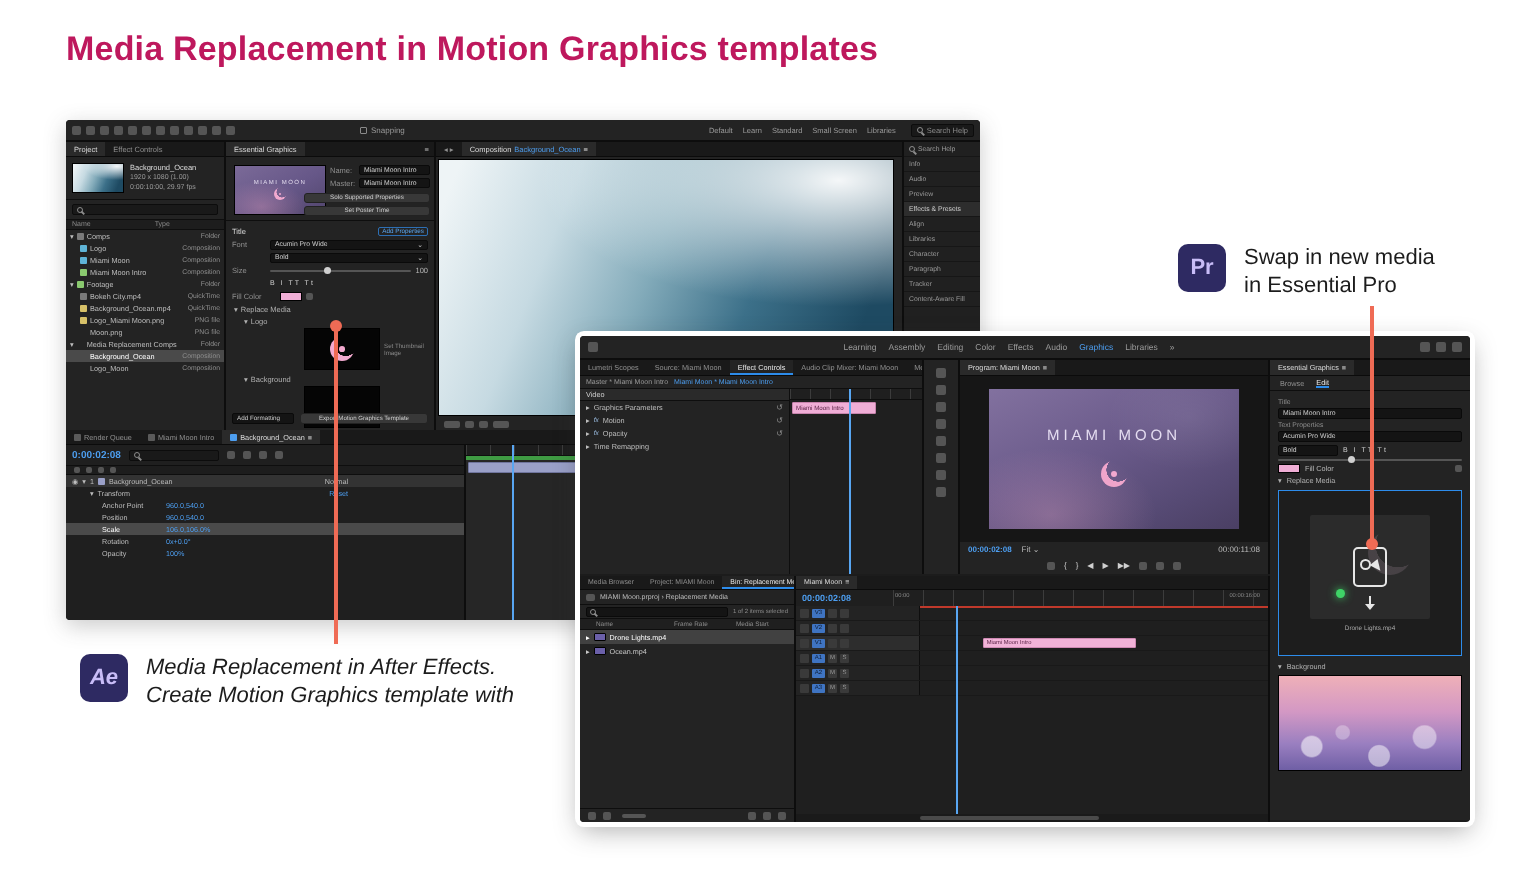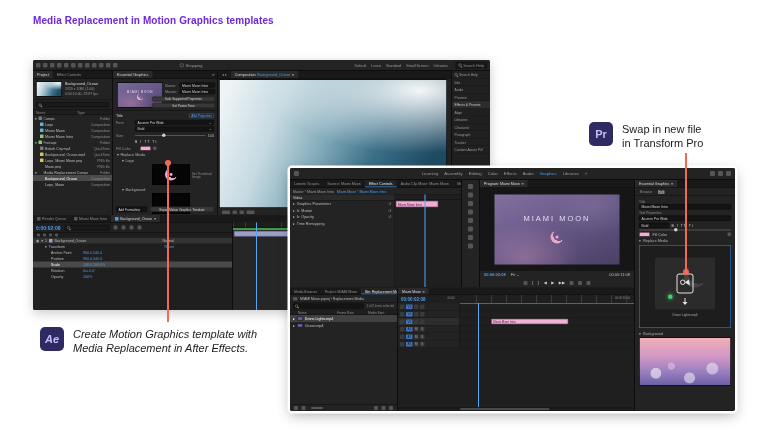--- a/index.html
+++ b/index.html
@@ -1,21 +1,21 @@
 <!DOCTYPE html>
 <html><head>
 <meta charset="utf-8">
 <style>
   * { margin:0; padding:0; box-sizing:border-box; }
   html,body { background:#ffffff; }
   body { width:768px; height:442px; position:relative; overflow:hidden;
          font-family:"Liberation Sans", sans-serif; }
 
-  .page-title { position:absolute; left:33px; top:15px; font-size:10px; font-weight:700;
-                color:#6d28d9; letter-spacing:.1px; }
+  .page-title { position:absolute; left:33px; top:15px; font-size:17px; font-weight:700;
+                color:#be185d; letter-spacing:.1px; }
 
   
   .win { position:absolute; transform:scale(.5); transform-origin:0 0; background:#1c1c1c;
          color:#b8b8b8; border-radius:4px; overflow:hidden; font-size:8px; }
   .tabrow { display:flex; align-items:center; background:#191919; border-bottom:1px solid #0b0b0b;
             white-space:nowrap; overflow:hidden; }
   .tab { padding:0 8px; color:#8f8f8f; height:100%; display:flex; align-items:center; gap:3px; }
   .tab.active { background:#2a2a2a; color:#dcdcdc; }
   .panel { background:#232323; border-right:2px solid #0d0d0d; overflow:hidden; position:relative; }
   .field { background:#141414; border:1px solid #0a0a0a; border-radius:2px; color:#cfcfcf;
@@ -889,26 +889,26 @@
       <div class="tl2-scroll"></div>
     </div>
   </div>
 </div>
 
 <div class="redline" style="left:167px; top:163px; height:159px;"></div>
 <div class="reddot" style="left:164.5px; top:160px;"></div>
 <div class="note" style="left:40px; top:327px;font-style:italic;">
   <div class="badge">Ae</div>
   <div class="note-text">
+    <div>Media Replacement in After Effects.</div>
     <div>Create Motion Graphics template with</div>
-    <div>Media Replacement in After Effects.</div>
   </div>
 </div>
 
 <div class="redline" style="left:685px; top:153px; height:119px;"></div>
 <div class="reddot" style="left:682.5px; top:269px;"></div>
 <div class="note" style="left:589px; top:122px;">
   <div class="badge">Pr</div>
   <div class="note-text">
-    <div>Swap in new file</div>
-    <div>in Transform Pro</div>
+    <div>Swap in new media</div>
+    <div>in Essential Pro</div>
   </div>
 </div>
 
 </body></html>

